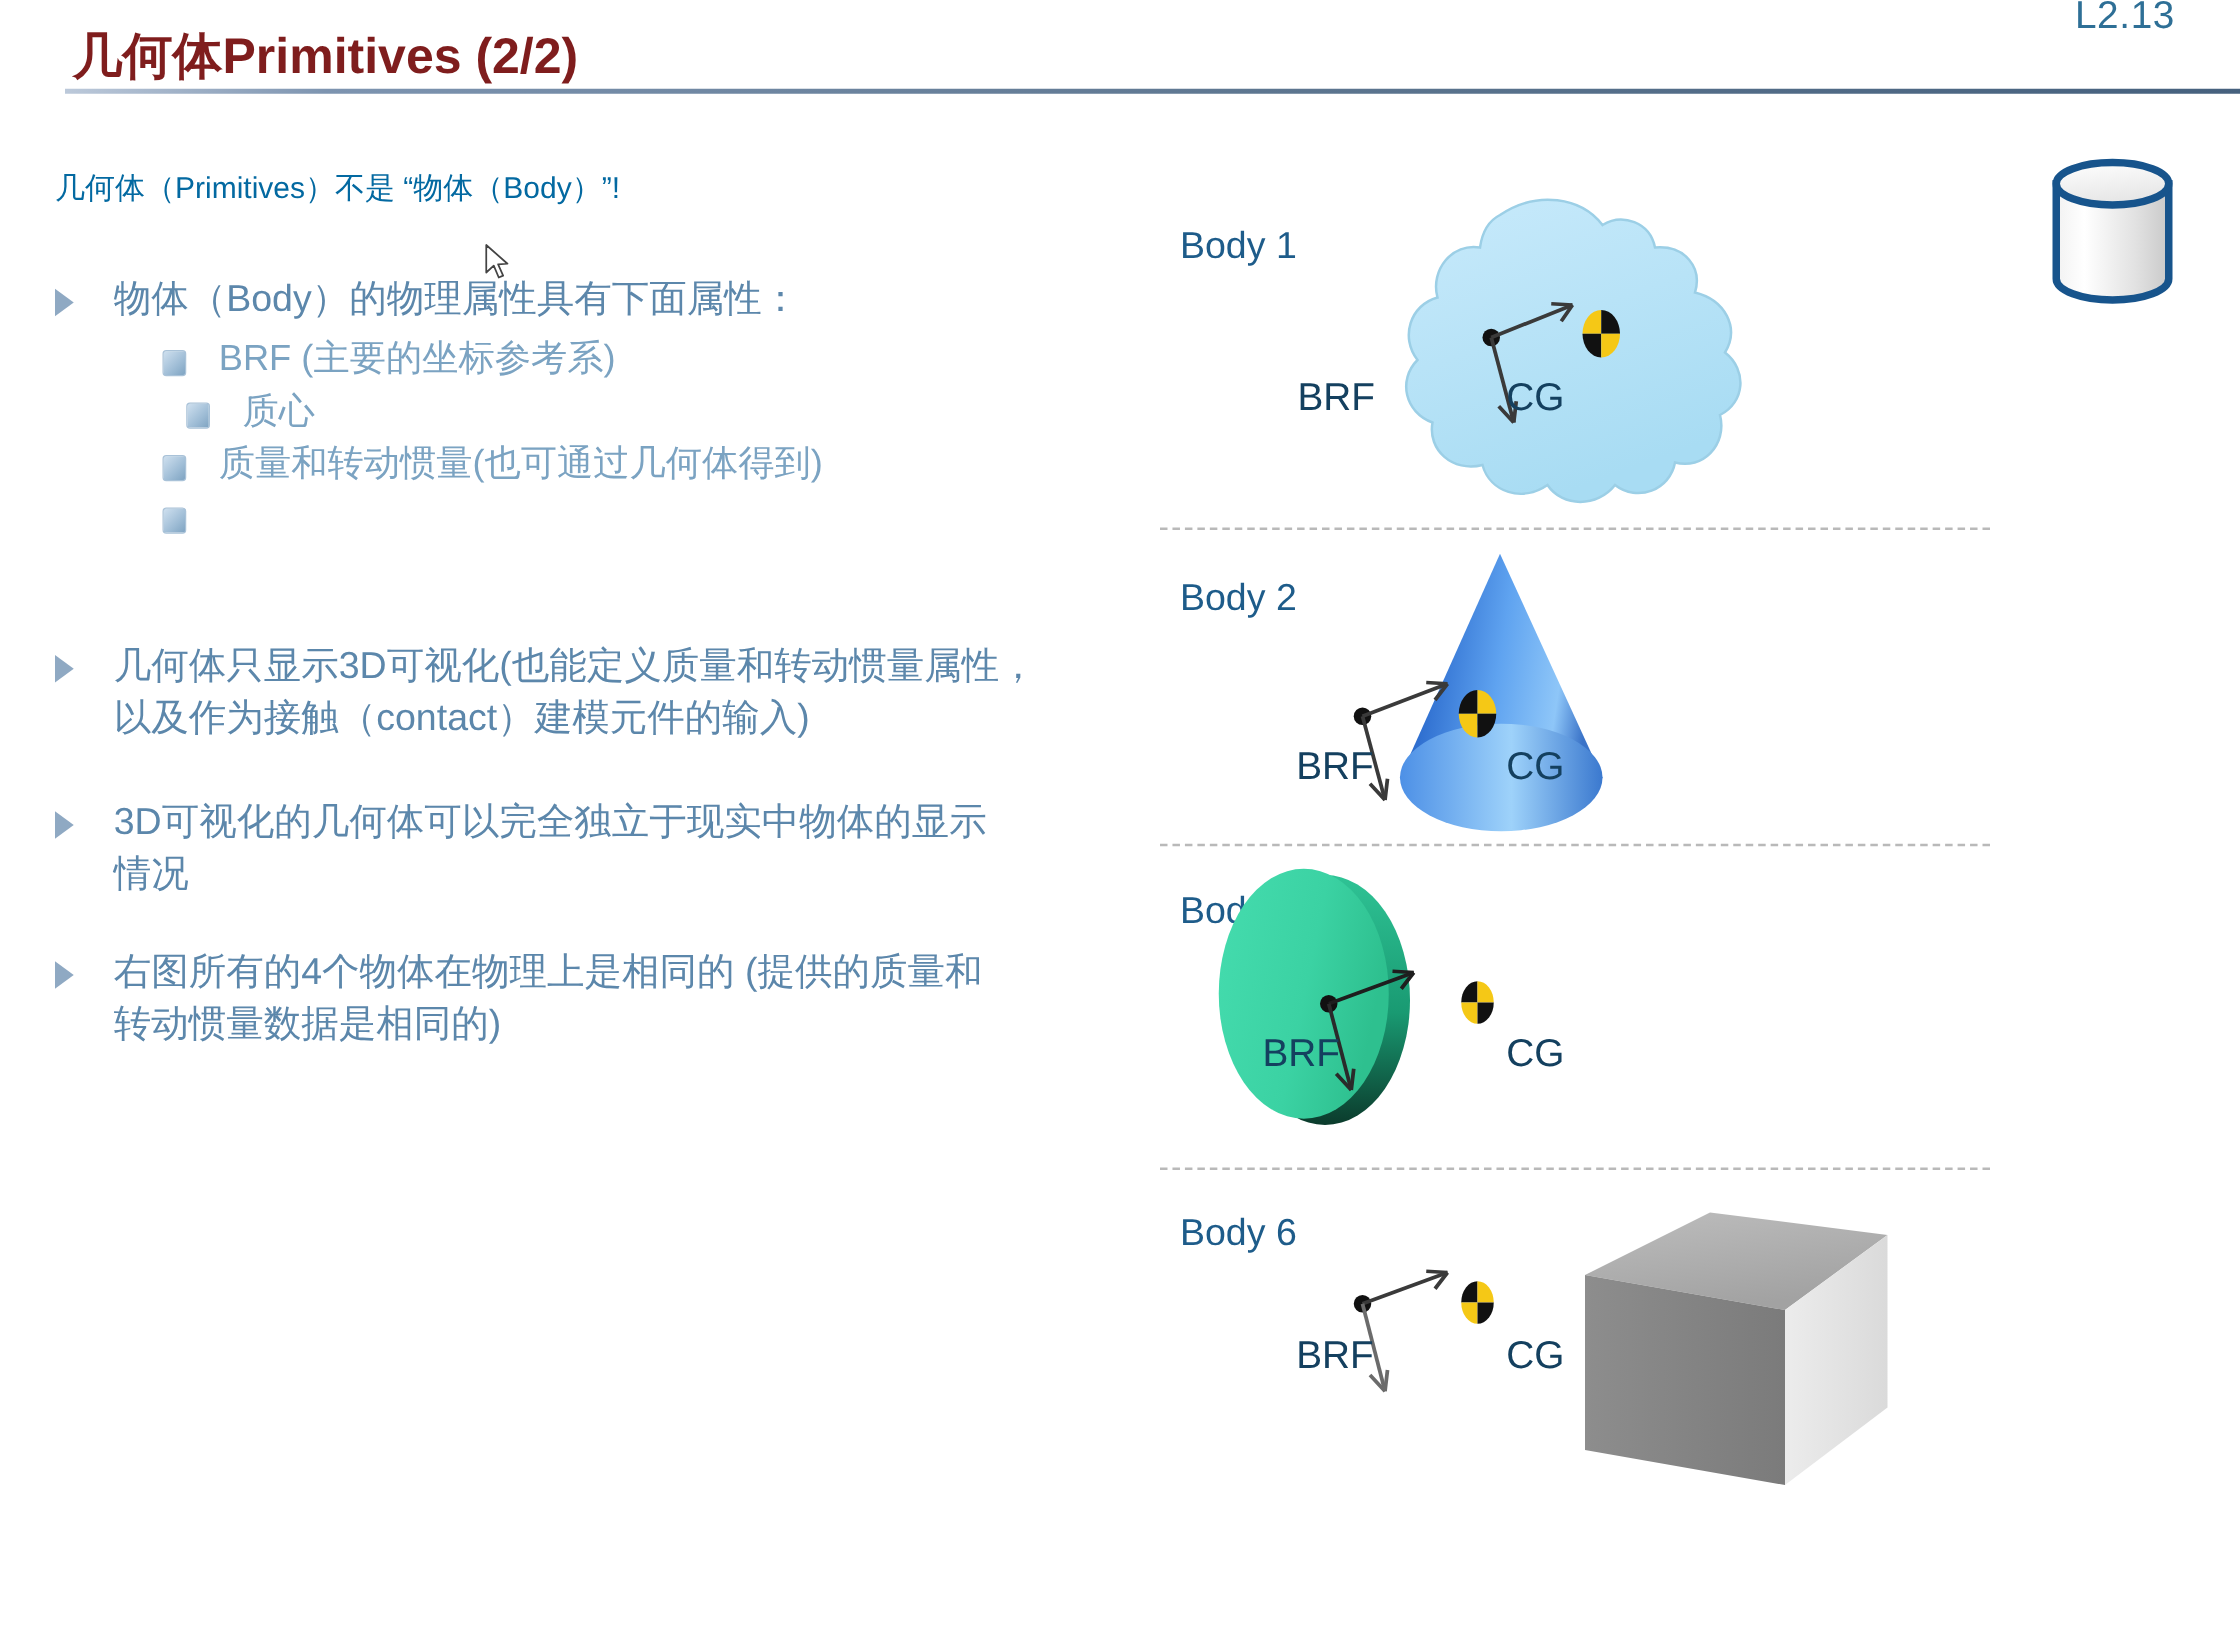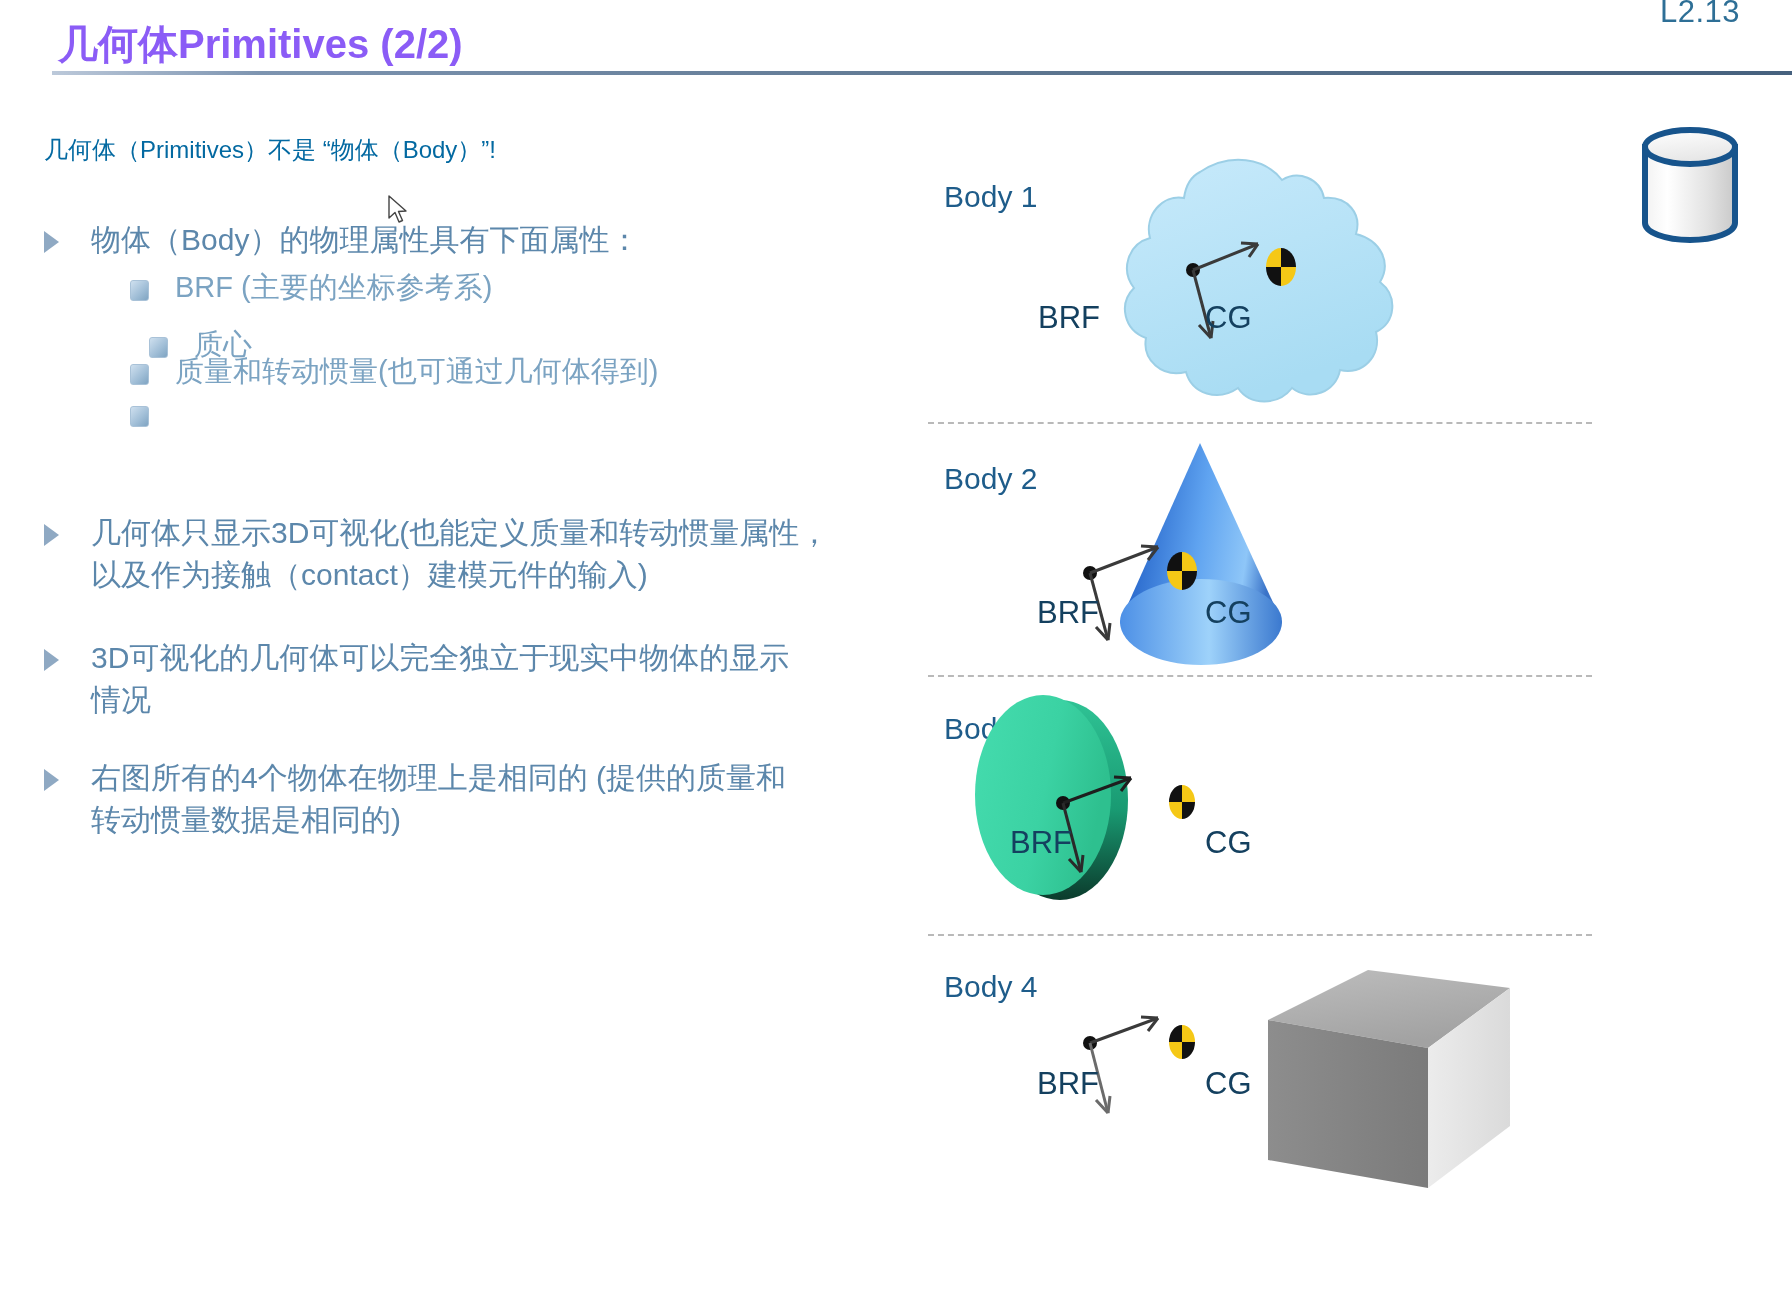--- a/index.html
+++ b/index.html
@@ -25,21 +25,21 @@
     letter-spacing: 0.5px;
   }
 
   
   .title {
     position: absolute;
     left: 58px;
     top: 17px;
     font-size: 40px;
     font-weight: bold;
-    color: #8b5cf6;
+    color: #7f1d1d;
     letter-spacing: 0px;
     white-space: nowrap;
   }
   .title-rule {
     position: absolute;
     left: 52px;
     top: 71px;
     width: 1740px;
     height: 4px;
     background: linear-gradient(to right, #bcc9da 0%, #7d94b0 12%, #5d7690 55%, #46617e 100%);
@@ -156,21 +156,21 @@
   <div class="bullet-row" style="left:44px; top:107px;">
     <span class="tri"></span>
     <span class="bullet-text" style="margin-left:32px;text-align:right;">物体（Body）的物理属性具有下面属性：</span>
   </div>
 
   <div class="sub-row" style="left:130px; top:155px;">
     <span class="sq"></span>
     <span class="sub-text" style="margin-left:26px;">BRF (主要的坐标参考系)</span>
   </div>
 
-  <div class="sub-row" style="left:130px; top:212px;padding-left:19px;">
+  <div class="sub-row" style="left:130px; top:197px;padding-left:19px;">
     <span class="sq"></span>
     <span class="sub-text" style="margin-left:26px;">质心</span>
   </div>
 
   <div class="sub-row" style="left:130px; top:239px;">
     <span class="sq"></span>
     <span class="sub-text" style="margin-left:26px;">质量和转动惯量(也可通过几何体得到)</span>
   </div>
 
   <div class="sub-row" style="left:130px; top:281px;">
@@ -352,21 +352,21 @@
       </g>
     </svg>
 
     <div style="position:absolute;left:110px;top:135px;font-size:31px;color:#14405f;">BRF</div>
     <div style="position:absolute;left:305px;top:135px;font-size:31px;color:#14405f;">CG</div>
   </div>
 
   <div class="divider" style="top:824px;"></div>
 
   <div class="panel" style="top:838px; height:290px;">
-    <div class="panel-label" style="left:44px; top:22px;">Body 4</div>
+    <div class="panel-label" style="left:44px; top:22px;">Body 6</div>
 
     <svg width="892" height="300" style="position:absolute;left:0;top:0;">
       <defs>
         <linearGradient id="boxFront" x1="0" y1="0" x2="1" y2="0">
           <stop offset="0%" stop-color="#8d8d8d"></stop>
           <stop offset="100%" stop-color="#7b7b7b"></stop>
         </linearGradient>
         <linearGradient id="boxTop" x1="0" y1="0" x2="0.4" y2="1">
           <stop offset="0%" stop-color="#bdbdbd"></stop>
           <stop offset="100%" stop-color="#a2a2a2"></stop>

